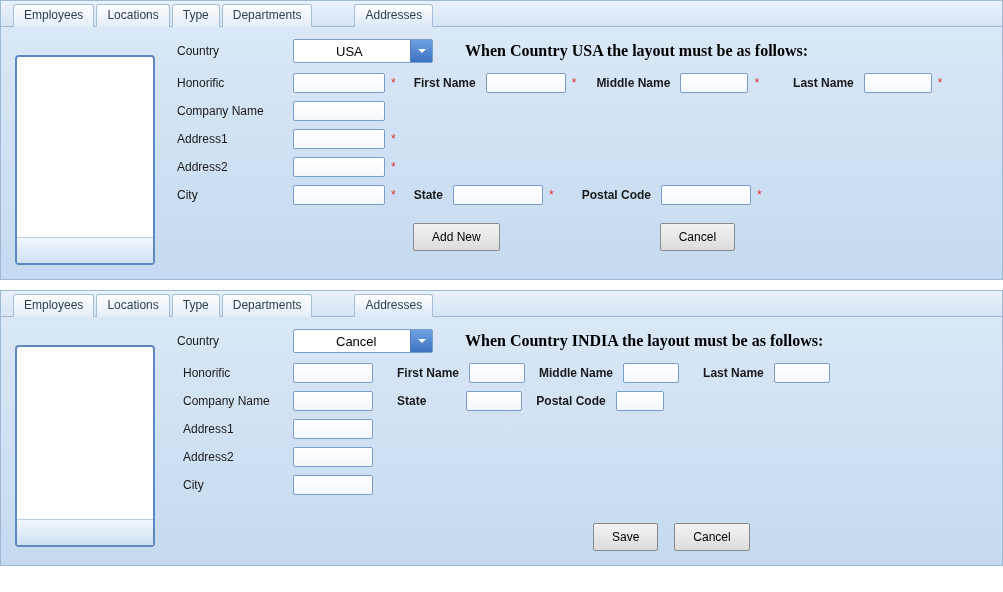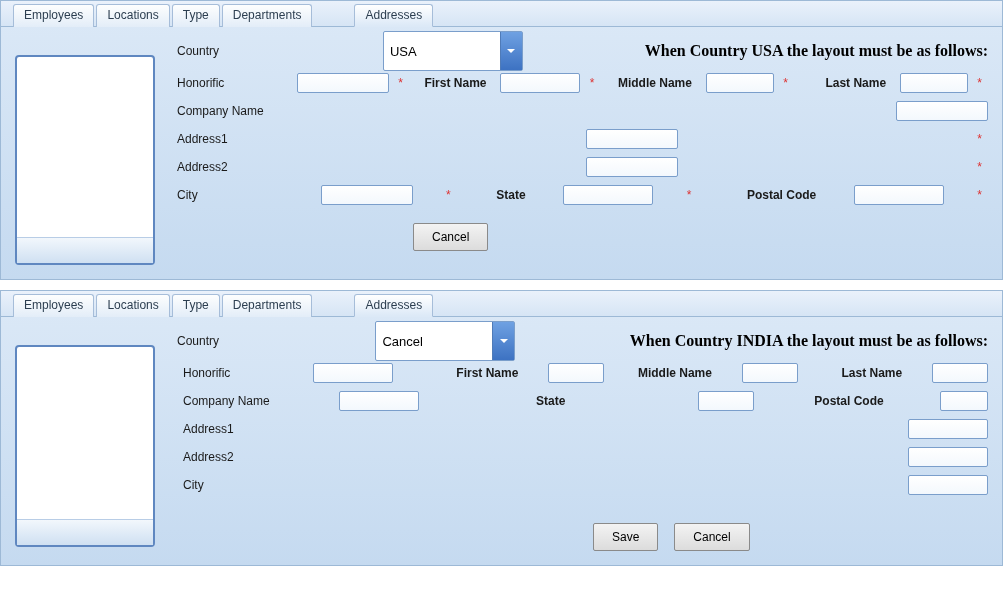--- a/index.html
+++ b/index.html
@@ -52,45 +52,46 @@
       flex-direction: column;
       margin-top: 18px;
     }
     .listbox-body { flex: 1; }
     .listbox-footer {
       height: 26px;
       border-top: 1px solid #b8cde6;
       background: linear-gradient(to bottom, #f2f7fc, #cfe0f2);
     }
     .form-area { flex: 1; position: relative; }
-    .form-row { display: flex; align-items: center; height: 28px; gap: 4px; justify-content: space-between; }
+    .form-row { display: flex; align-items: center; height: 28px; gap: 4px; }
     .lbl { color: #1a1a1a; font-size: 12px; }
     .lbl-col { width: 116px; padding-left: 4px; }
     .txt {
       border: 1px solid #7a9ecb;
       background: linear-gradient(to bottom, #fff, #f3f8fd);
       height: 20px;
       width: 92px;
       padding: 0 4px;
       border-radius: 2px;
     }
     .txt.w80 { width: 80px; }
     .txt.w90 { width: 90px; }
     .txt.w70 { width: 68px; }
     .txt.w48 { width: 48px; }
     .txt.w56 { width: 56px; }
     .req { color: #d33; margin-left: 2px; margin-right: 6px; }
     .combo {
       border: 1px solid #7a9ecb;
       background: #fff;
-      height: 40px;
+      height: 24px;
       width: 140px;
       display: flex;
       align-items: center;
       border-radius: 2px;
+      padding-left: 36px;
     }
     .combo-text { flex: 1; padding: 0 6px; font-size: 13px; }
     .combo-btn {
       width: 22px; height: 100%;
       background: linear-gradient(to bottom, #6fa1e2, #3d72c2);
       display: flex; align-items: center; justify-content: center;
       border-left: 1px solid #4f7bb8;
     }
     .combo-btn svg { width: 10px; height: 10px; }
     .instruction {
@@ -176,20 +177,21 @@
         <input class="txt" style="">
         <span class="req">*</span>
         <span class="lbl inline-lbl first">State</span>
         <input class="txt w90" style="">
         <span class="req">*</span>
         <span class="lbl inline-lbl" style="margin-left:18px">Postal Code</span>
         <input class="txt w90" style="">
         <span class="req">*</span>
       </div>
       <div class="btn-row">
+        <button class="btn">Add New</button>
         <button class="btn">Cancel</button>
       </div>
     </div>
   </div>
 </div>
 
 <div style="height:10px;background:#fff"></div>
 
 <div class="panel">
   <div class="tabs">

